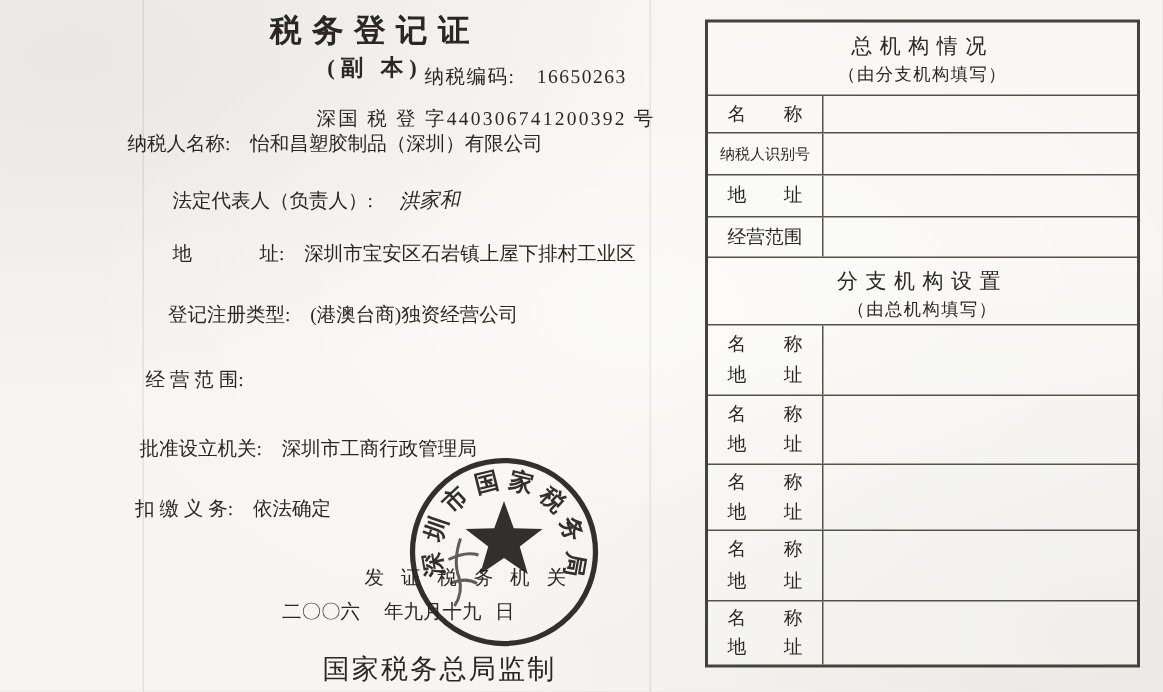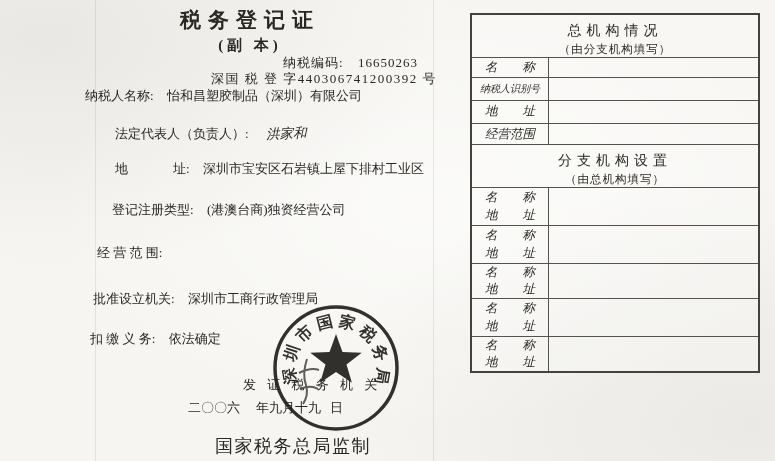--- a/index.html
+++ b/index.html
@@ -10,44 +10,44 @@
       radial-gradient(ellipse at 97% 92%, rgba(120,114,106,0.09), transparent 42%),
       radial-gradient(ellipse at 55% 45%, rgba(255,255,255,0.55), transparent 65%),
       #f6f5f1;
     font-family:"Liberation Serif","DejaVu Serif",serif;
     color:#2b2823;
   }
   .fold{position:absolute;top:0;bottom:0;width:1px;background:rgba(90,85,78,0.12);}
   .abs{position:absolute;white-space:nowrap;}
   .l-title{left:108px;top:6px;width:284px;text-align:center;font-size:21px;font-weight:bold;letter-spacing:7px;}
   .l-sub{left:108px;top:36px;width:284px;text-align:center;font-size:15px;font-weight:bold;letter-spacing:4px;}
-  .l-taxcode{left:283px;top:54px;font-size:13px;letter-spacing:1px;}
+  .l-taxcode{left:283px;top:42px;font-size:13px;letter-spacing:1px;}
   .l-regline{left:211px;top:70px;font-size:13px;letter-spacing:1.5px;}
   .l-name{left:85px;top:87px;font-size:13px;}
   .l-rep{left:115px;top:125px;font-size:13px;}
   .l-addr{left:115px;top:160px;font-size:13px;}
   .l-type{left:112px;top:201px;font-size:13px;}
   .l-scope{left:97px;top:243px;font-size:13px;white-space:nowrap;}
   .scope-label{position:absolute;left:0;top:1px;}
   .scope-lines{margin-left:63px;line-height:15.5px;}
   .l-approve{left:93px;top:290px;font-size:13px;}
   .l-withhold{left:90px;top:330px;font-size:13px;}
   .l-issuer{left:243px;top:376px;font-size:13px;letter-spacing:4px;}
   .l-date{left:188px;top:399px;font-size:13px;}
   .l-date .p1{margin-right:16px;} .l-date .p2{} .l-date .p3{margin-right:9px;}
   .l-footer{left:215px;top:434px;font-size:18px;letter-spacing:1.5px;}
   .gap-addr{display:inline-block;width:45px;}
   .val-pad{margin-left:10px;}
   .handwrite{font-style:italic;display:inline-block;transform:rotate(-2deg);margin-left:14px;font-size:13.5px;}
 
   
-  .rtable{position:absolute;left:470px;top:13px;width:290px;height:360px;
+  .rtable{position:absolute;left:470px;top:13px;width:290px;height:432px;
     border:2px solid #45423c;box-sizing:border-box;display:flex;flex-direction:column;
     background:rgba(255,255,255,0.25);}
-  .rt-row{display:flex;border-top:1px solid #565249;box-sizing:border-box;font-style:italic;}
+  .rt-row{display:flex;border-top:1px solid #565249;box-sizing:border-box;}
   .rt-hdr{display:block;text-align:center;box-sizing:border-box;border-top:1px solid #565249;}
   .rt-hdr.first{border-top:none;}
   .hdr-title{font-size:14px;letter-spacing:5px;margin-top:7px;}
   .hdr-sub{font-size:11.5px;letter-spacing:1px;margin-top:2px;}
   .rt-label{width:77px;border-right:1px solid #565249;box-sizing:border-box;
     display:flex;align-items:center;justify-content:center;font-size:12.5px;flex-shrink:0;}
   .rt-label.small{font-size:10px;letter-spacing:0;}
   .rt-label.twoline{flex-direction:column;justify-content:space-evenly;align-items:center;}
   .rt-value{flex:1;font-size:12px;}
   .h48{height:48px;} .h25{height:25px;} .h27{height:27px;} .h28{height:28px;}

